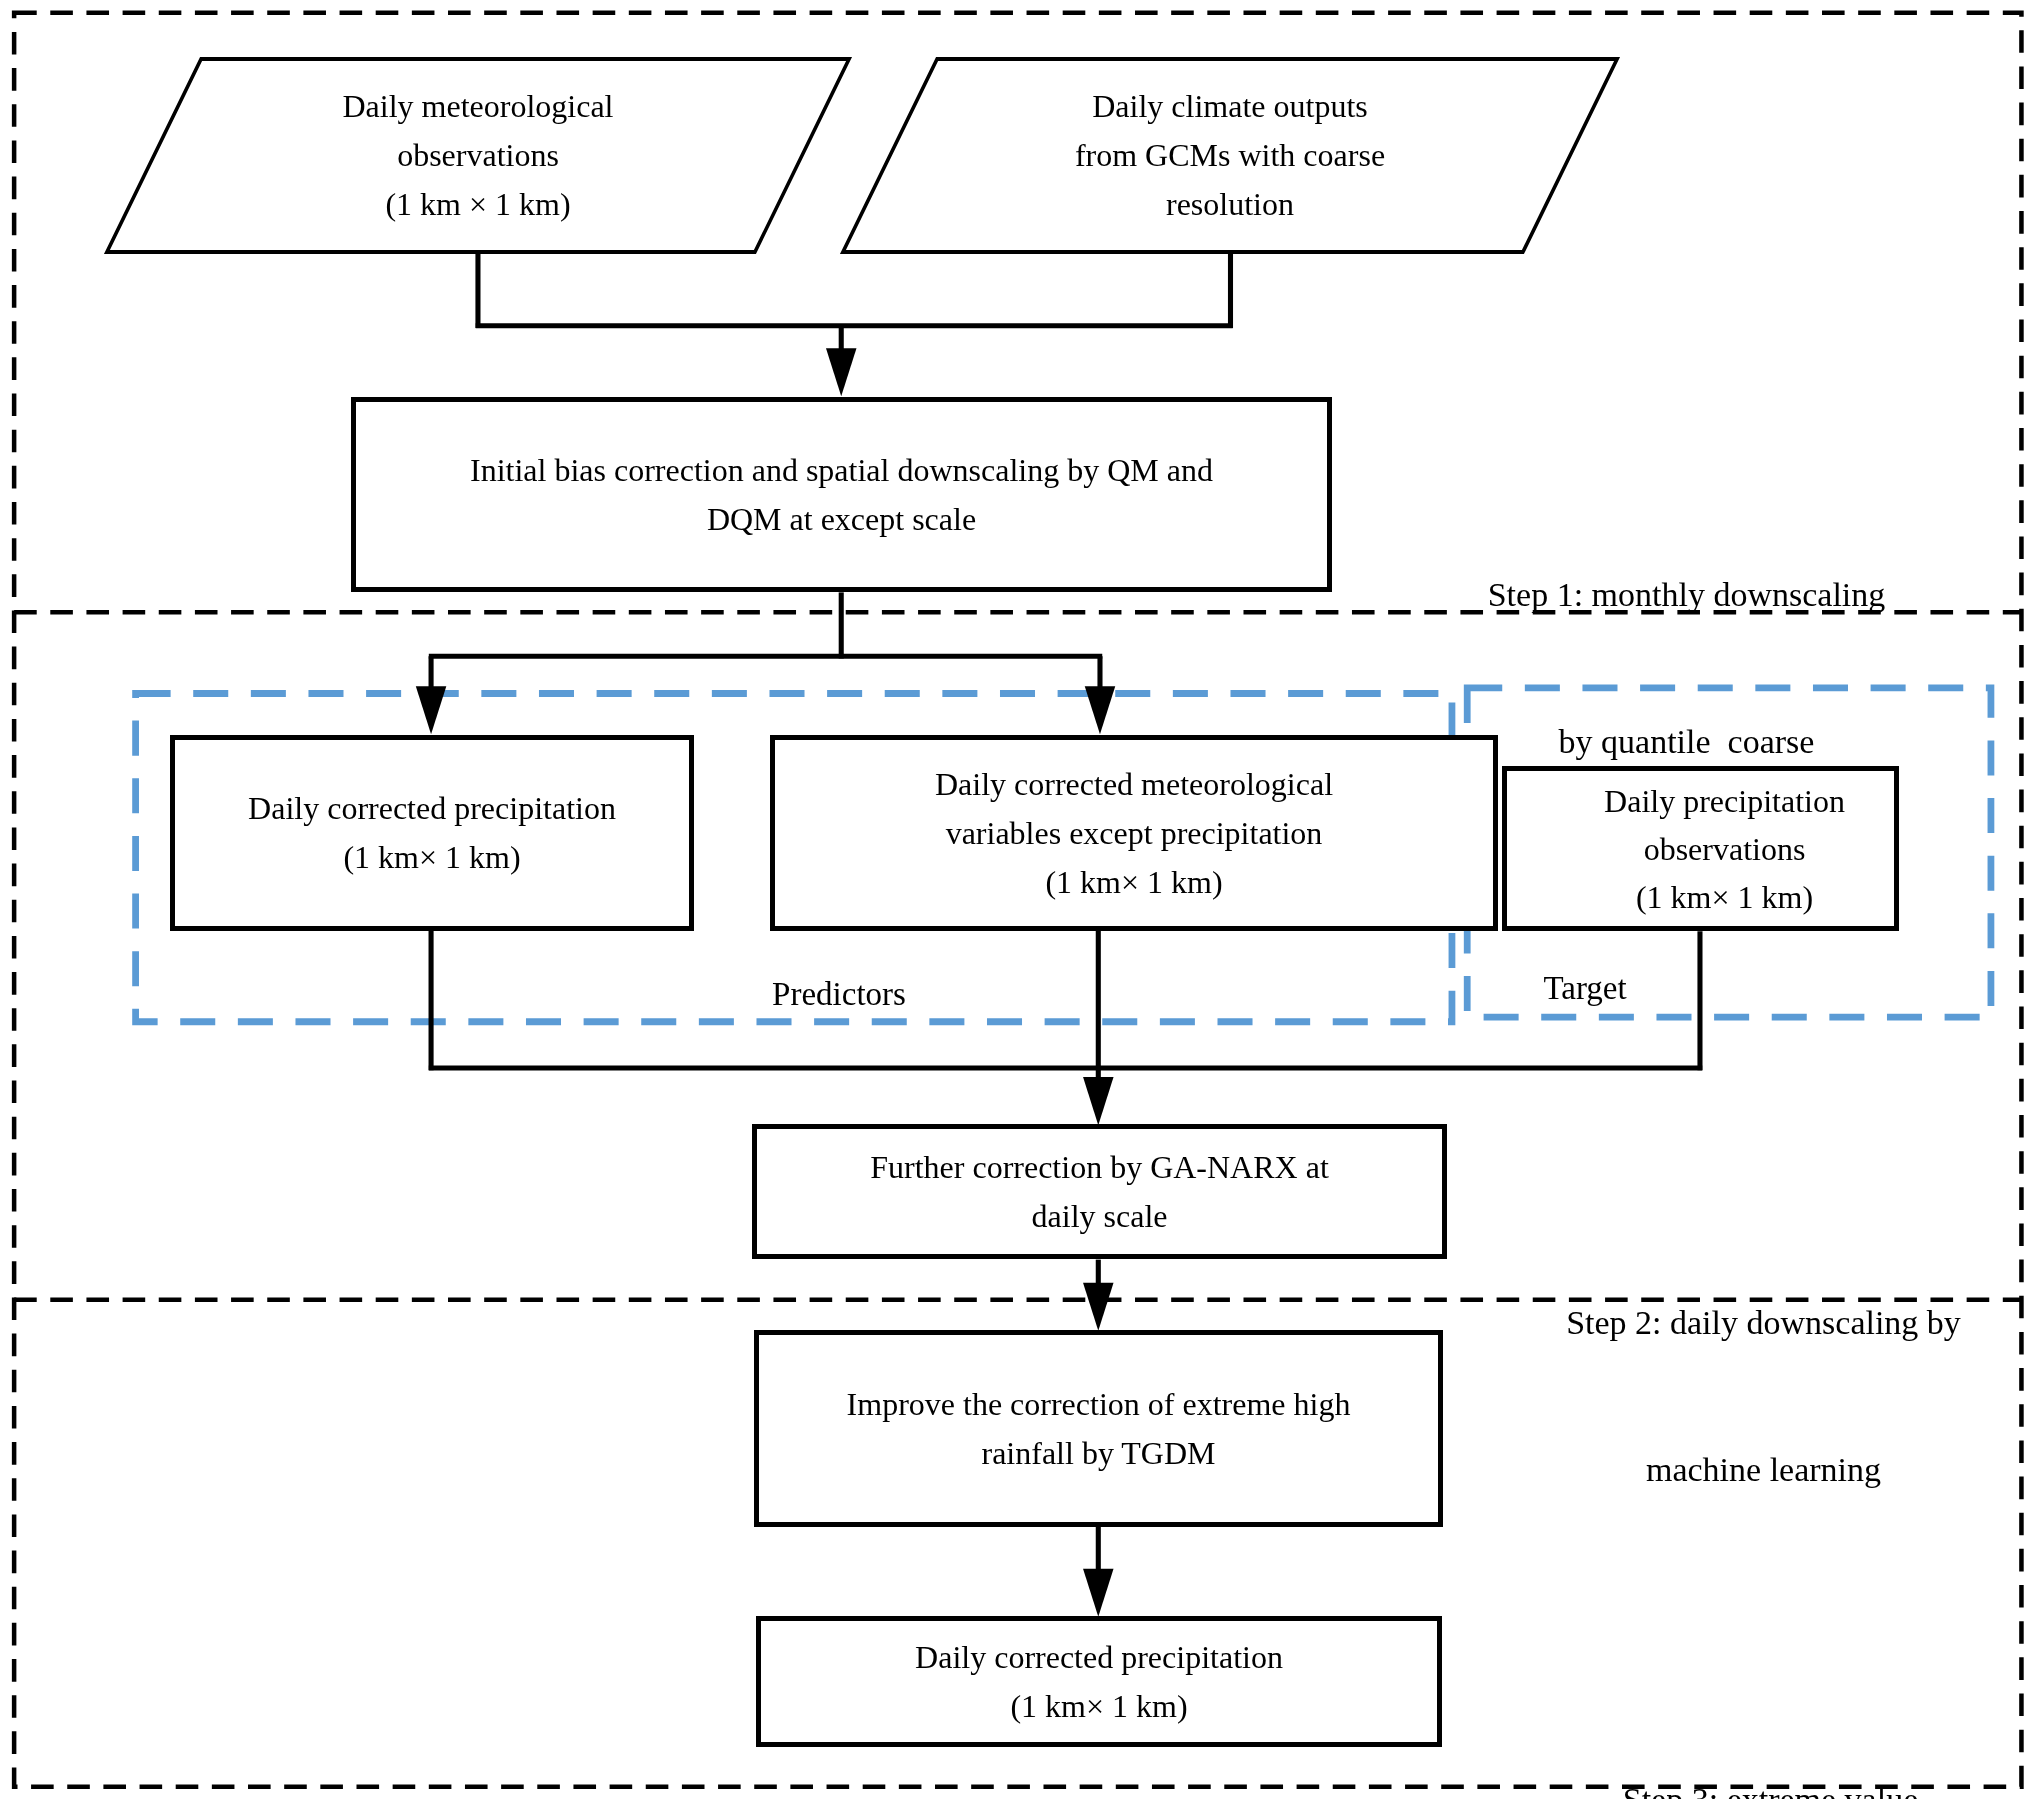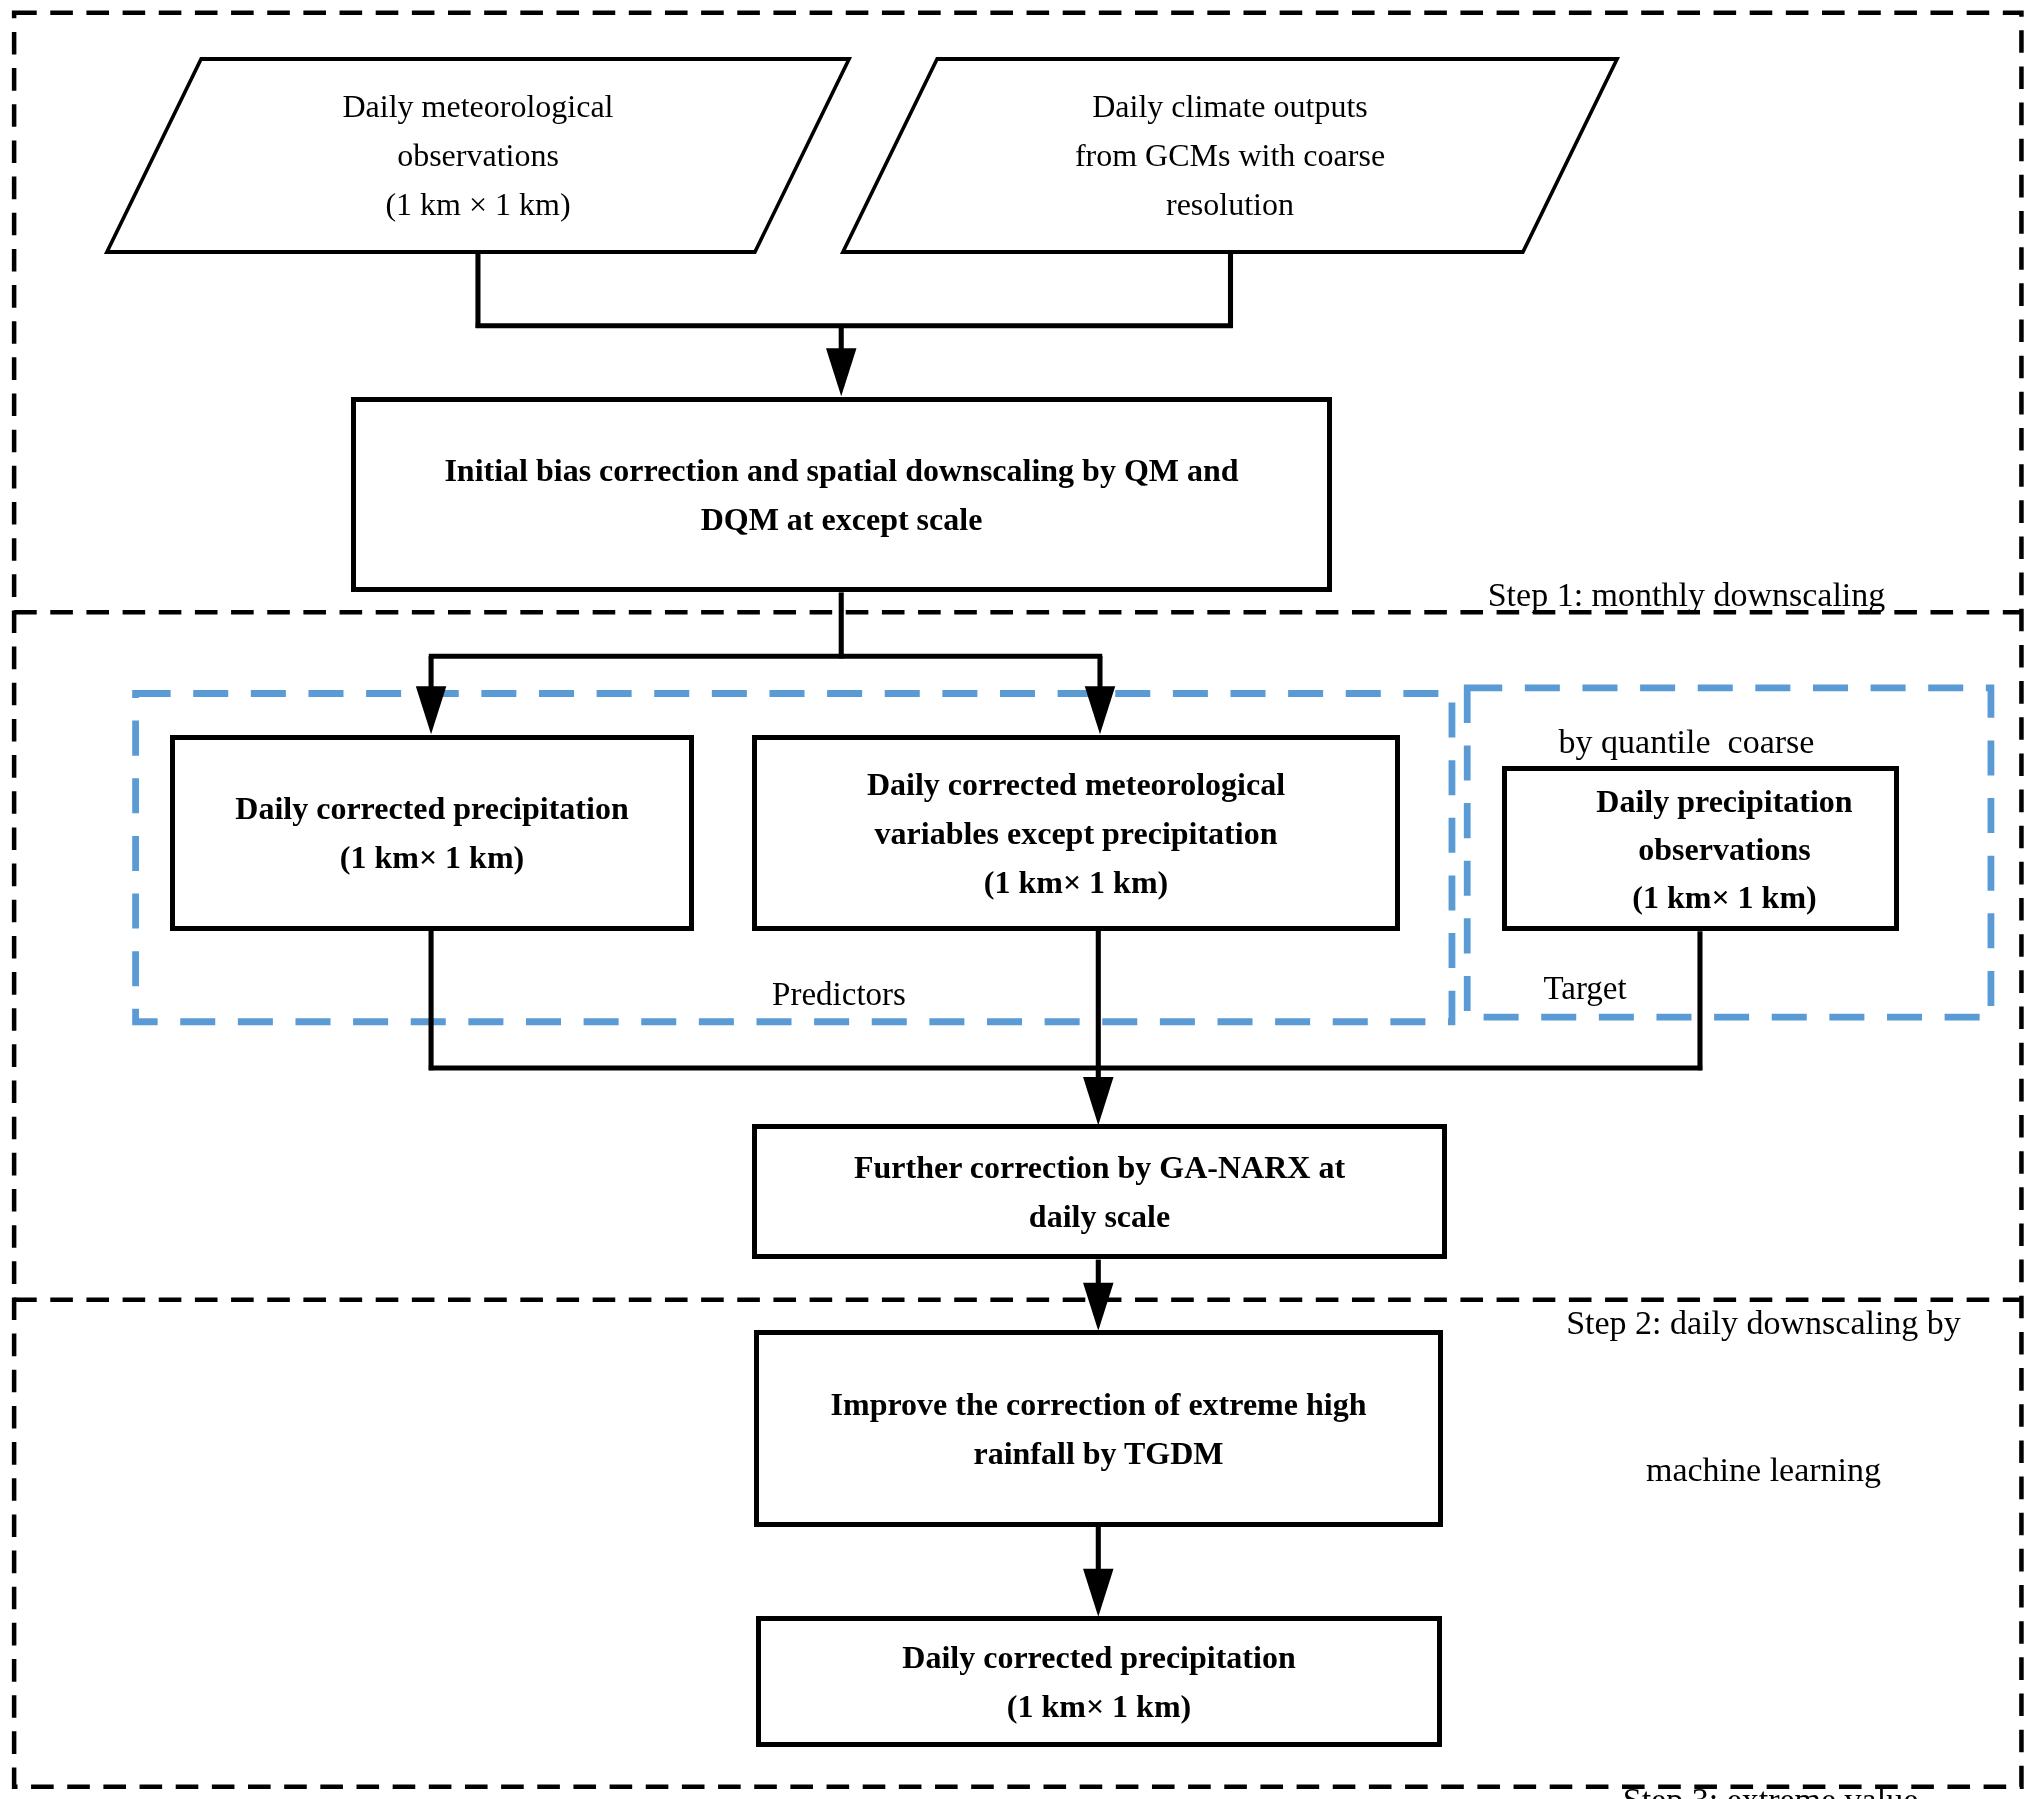--- a/index.html
+++ b/index.html
@@ -18,21 +18,20 @@
   .arrowhead{fill:var(--line,#000);stroke:none;}
 
   .node{
     position:absolute;
     border:5.1px solid #000;
     background:#fff;
     box-sizing:border-box;
     display:flex;flex-direction:column;
     align-items:center;justify-content:center;
     text-align:center;
-    font-weight:bold;
   }
   .pgram{
     position:absolute;
     border:4.5px solid #000;
     background:#fff;
     box-sizing:border-box;
     transform:skewX(-26deg);
     display:flex;align-items:center;justify-content:center;
   }
   .unskew{
@@ -112,21 +111,21 @@
   <div class="node" style="left:351px;top:397px;width:981px;height:195px;">
     <div class="line">Initial bias correction and spatial downscaling by QM and</div>
     <div class="line">DQM at except scale</div>
   </div>
 
   <div class="node" style="left:170px;top:735px;width:524px;height:196px;">
     <div class="line">Daily corrected precipitation</div>
     <div class="line">(1 km× 1 km)</div>
   </div>
 
-  <div class="node" style="left:752px;top:735px;width:648px;height:196px;">
+  <div class="node" style="left:770px;top:735px;width:728px;height:196px;">
     <div class="line">Daily corrected meteorological</div>
     <div class="line">variables except precipitation</div>
     <div class="line">(1 km× 1 km)</div>
   </div>
 
   <div class="node" style="left:1502px;top:766px;width:397px;height:165px;padding-left:48px;">
     <div class="line" style="line-height:48px;">Daily precipitation</div>
     <div class="line" style="line-height:48px;">observations</div>
     <div class="line" style="line-height:48px;">(1 km× 1 km)</div>
   </div>

